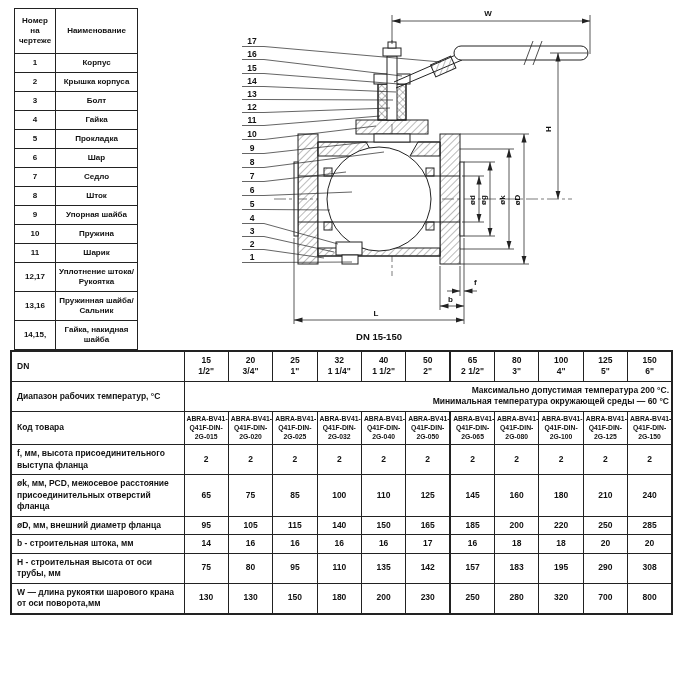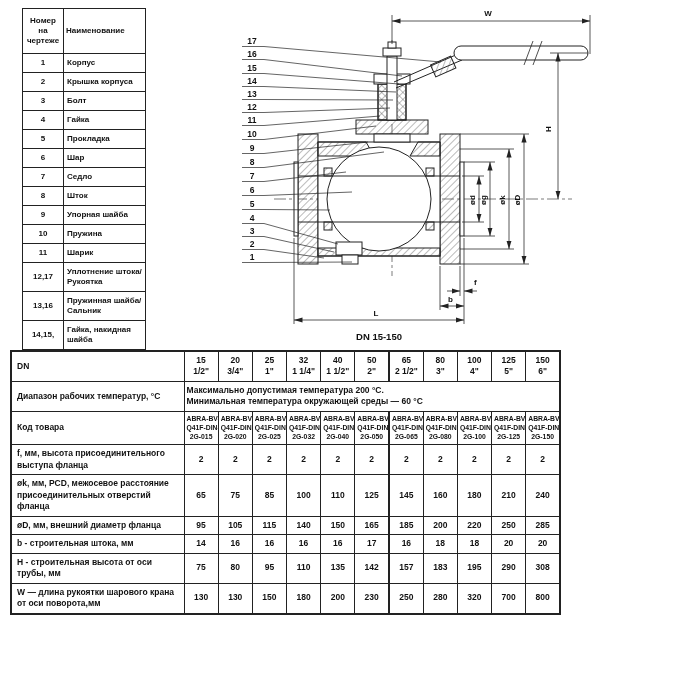--- a/index.html
+++ b/index.html
@@ -2,49 +2,49 @@
 <html><head>
 <meta charset="utf-8">
 <style>
   html,body { margin:0; padding:0; }
   body {
     width:700px; height:700px; position:relative; background:#ffffff;
     font-family:"Liberation Sans", sans-serif; color:#111; overflow:hidden;
   }
 
   
-  .parts { position:absolute; left:14px; top:8px; width:124px; border-collapse:collapse;margin-left:8px; }
+  .parts { position:absolute; left:14px; top:8px; width:124px; border-collapse:collapse; }
   .parts th, .parts td {
     border:1px solid #222; font:bold 8px/1.25 "Liberation Sans", sans-serif; color:#111;
     padding:4px 3px; vertical-align:middle;
   }
   .parts th { text-align:center; padding:7px 2px; }
   .parts .pt-num { width:34px; text-align:center; }
-  .parts .pt-name { text-align:left; }
+  .parts .pt-name { text-align:center; }
 
   
   .drawing { position:absolute; left:236px; top:4px; width:424px; height:342px; }
   .drawing text { font:bold 8px "Liberation Sans", sans-serif; fill:#111; stroke:none; }
   .drawing text.caption { font-size:9.5px; }
   .drawing text.co { font-size:8.5px; }
 
   
   .spec {
-    position:absolute; left:10px; top:350px; width:551px;
+    position:absolute; left:10px; top:350px; width:663px;
     border-collapse:collapse; table-layout:fixed; border:2px solid #222;
   }
   .spec td {
     border:1px solid #222; font:bold 8.5px/1.35 "Liberation Sans", sans-serif; color:#111;
     padding:3px 2px; vertical-align:middle; overflow:hidden;
   }
   .spec td.lbl { text-align:left; padding-left:5px; }
   .spec td.val { text-align:center; }
   .spec td.sep { border-left-width:2px; }
   .spec .code-line { font-size:6.8px; line-height:1.3; white-space:nowrap; }
-  .spec .temp-line { text-align:left; }
+  .spec .temp-line { text-align:right; }
 </style>
 </head>
 <body>
 
 <table class="parts">
   <thead>
     <tr>
       <th class="pt-num">Номер на чертеже</th>
       <th class="pt-name">Наименование</th>
     </tr>

